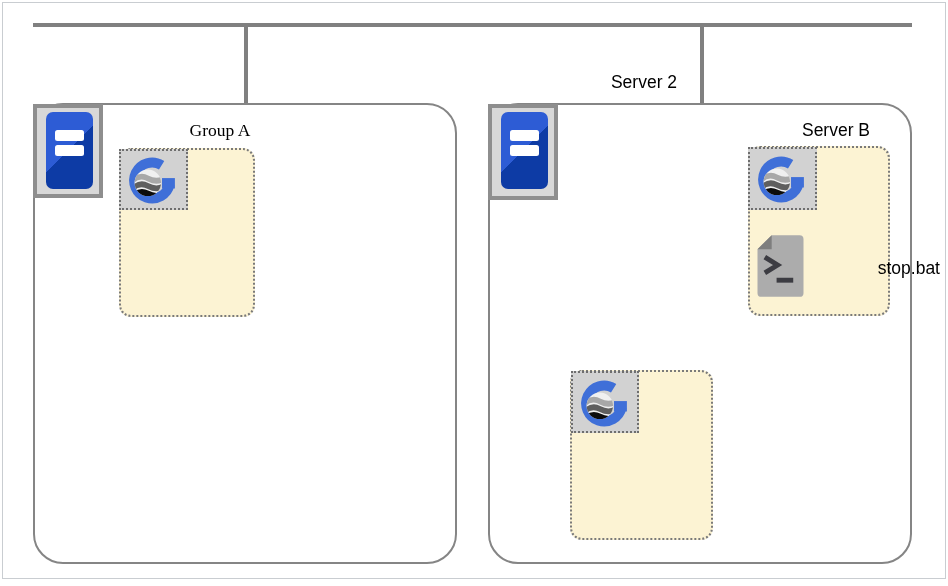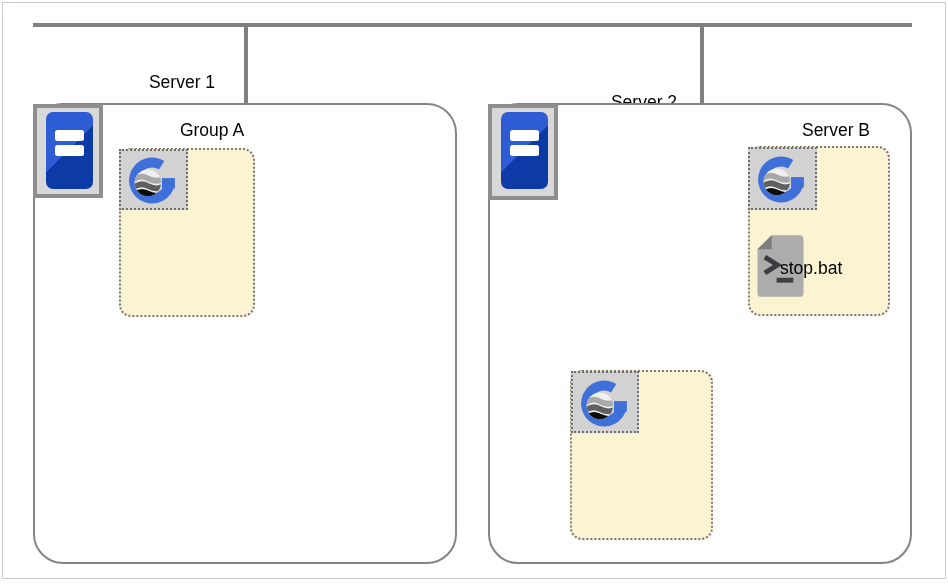--- a/index.html
+++ b/index.html
@@ -20,21 +20,21 @@
     border:4px solid #8e8e8e;box-sizing:border-box;}
   .tower{position:absolute;left:9px;top:4px;width:47px;height:77px;border-radius:7px;
     background:linear-gradient(135deg,#2d5cd5 0%,#2d5cd5 49%,#0d3ba5 49%,#0d3ba5 100%);}
   .tower .bar{position:absolute;left:9px;width:29px;height:11px;background:#ffffff;border-radius:2.5px;}
   .tower .bar.b1{top:18px;}
   .tower .bar.b2{top:33px;}
   .group-box{position:absolute;background:#fcf3d3;border:2px dotted #7a7a7a;
     border-radius:12px;box-sizing:border-box;}
   .app-tile{position:absolute;background:#d2d2d2;border:2px dotted #6e6e6e;
     box-sizing:border-box;display:flex;align-items:center;justify-content:center;}
-  .script-label{position:absolute;width:160px;text-align:left;font-size:17.5px;line-height:20px;}
+  .script-label{position:absolute;width:160px;text-align:right;font-size:17.5px;line-height:20px;}
   svg.glogo{display:block;}
 </style>
 </head>
 <body>
 
 <svg width="0" height="0" style="position:absolute">
   <defs>
     <clipPath id="sphClip">
         <circle cx="24" cy="31.5" r="14"></circle>
       </clipPath>
@@ -57,42 +57,41 @@
   </defs>
 </svg>
 
 <div class="canvas">
   <div class="frame"></div>
 
   <div class="hline"></div>
   <div class="vline v1"></div>
   <div class="vline v2"></div>
 
-  <div class="label" style="left:102px;top:72px;">Server 1</div>
-  <div class="label" style="left:564px;top:72px;margin-top:20px;">Server 2</div>
+  <div class="label" style="left:564px;top:72px;">Server 2</div>
 
   <div class="server-box" style="left:33px;"></div>
 
   <div class="server-box" style="left:488px;"></div>
 
   <div class="server-tile" style="left:33px;height:94px;">
     <div class="tower">
       <div class="bar b1"></div>
       <div class="bar b2"></div>
     </div>
   </div>
 
   <div class="server-tile" style="left:488px;height:96px;">
     <div class="tower">
       <div class="bar b1"></div>
       <div class="bar b2"></div>
     </div>
   </div>
 
-  <div class="label" style="left:132px;top:120px;">Group A</div>
+  <div class="label" style="left:140px;top:120px;font-family:Liberation Serif, serif;">Group A</div>
   <div class="group-box" style="left:119px;top:148px;width:136px;height:169px;"></div>
   <div class="app-tile" style="left:119px;top:149px;width:69px;height:61px;">
     <svg class="glogo" width="57" height="53">
       <use href="#g-logo"></use>
     </svg>
   </div>
 
   <div class="label" style="left:756px;top:120px;">Server B</div>
   <div class="group-box" style="left:748px;top:146px;width:142px;height:170px;"></div>
   <div class="app-tile" style="left:748px;top:147px;width:69px;height:63px;">

